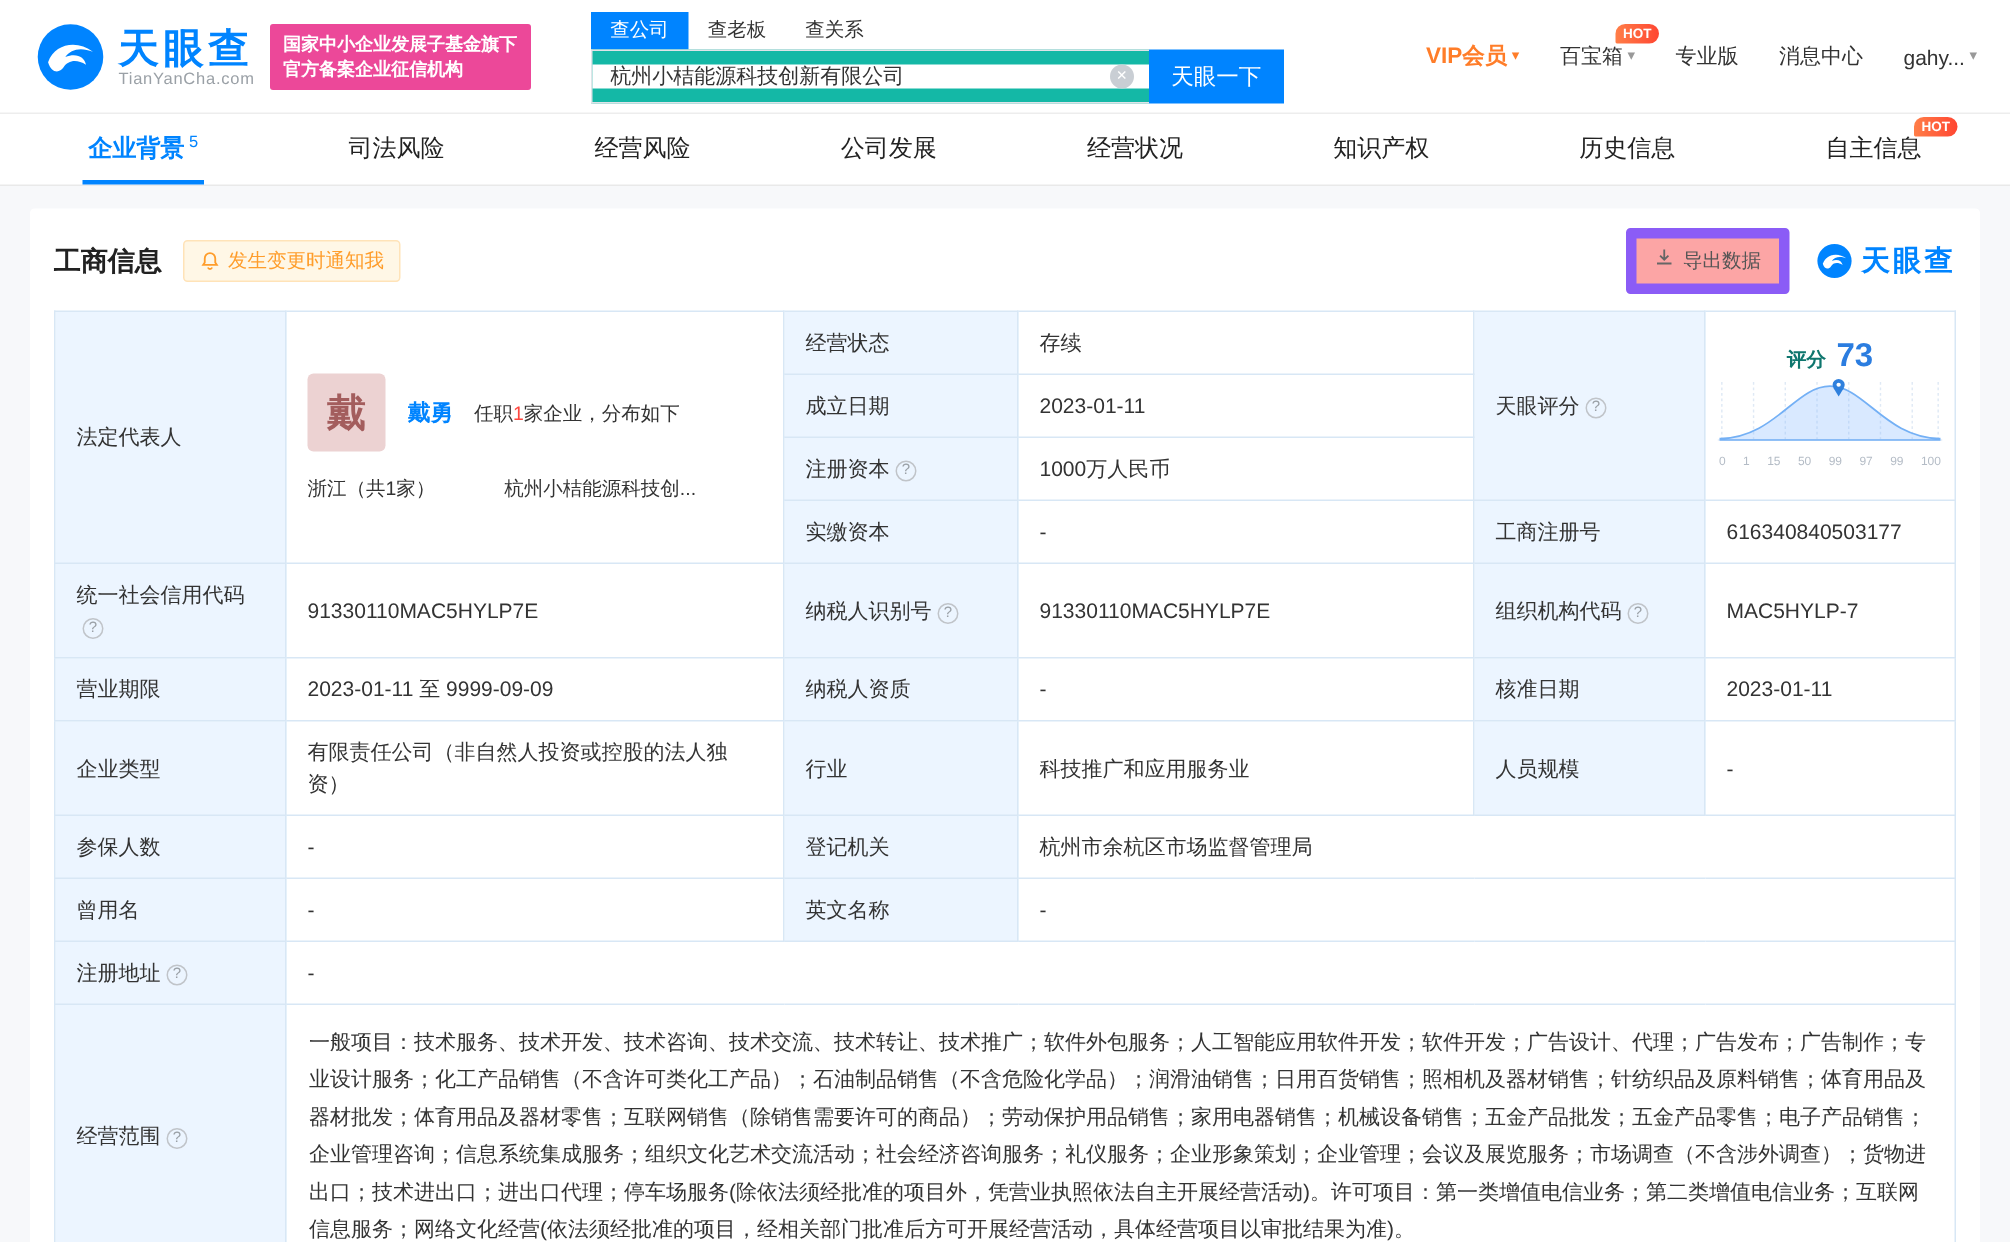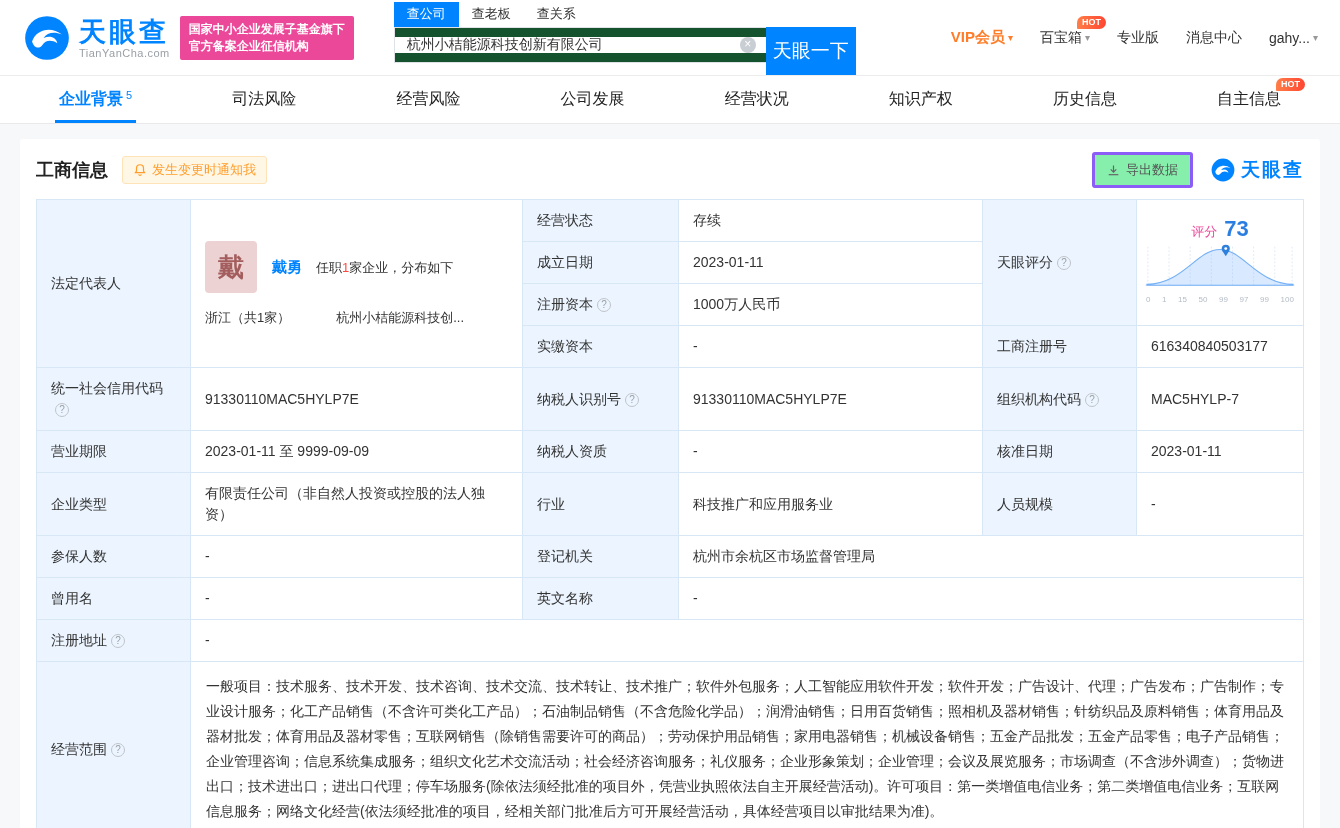--- a/index.html
+++ b/index.html
@@ -16,24 +16,24 @@
   .logo-icon { width:46px; height:46px; }
   .logo-brand { color:#0084ff; font-size:27px; font-weight:bold; letter-spacing:3px; line-height:30px; }
   .logo-domain { color:#9aa0a6; font-size:11px; letter-spacing:.5px; }
   .gov-badge { margin-left:10px; background:#ec4899; color:#fff; font-size:12px; font-weight:bold; padding:5px 9px; line-height:17px; border-radius:2px; }
 
   .search-area { margin-left:40px; display:flex; flex-direction:column; margin-top:2px; }
   .search-tabs { display:flex; font-size:13px; }
   .search-tab { padding:3px 13px 4px; cursor:pointer; color:#333; }
   .search-tab.active { background:#0084ff; color:#fff; }
   .search-row { display:flex; }
-  .search-input-wrap { position:relative; width:372px; height:36px; border:1px solid #dfe3e8; border-right:none; display:flex; align-items:center; background:#14532d; }
+  .search-input-wrap { position:relative; width:372px; height:36px; border:1px solid #dfe3e8; border-right:none; display:flex; align-items:center; background:#14b8a6; }
   .search-input { border:none; outline:none; width:100%; padding:0 36px 0 12px; font-size:14px; color:#333; font-family:inherit; }
   .clear-btn { position:absolute; right:10px; width:16px; height:16px; border-radius:50%; background:#c9ced4; color:#fff; font-size:12px; line-height:15px; text-align:center; cursor:pointer; }
-  .search-btn { width:90px; height:48px; background:#0084ff; color:#fff; border:none; font-size:19px; cursor:pointer; font-family:inherit; }
+  .search-btn { width:90px; height:36px; background:#0084ff; color:#fff; border:none; font-size:15px; cursor:pointer; font-family:inherit; }
 
   .top-nav { margin-left:auto; display:flex; align-items:center; gap:27px; font-size:14px; }
   .nav-item { position:relative; cursor:pointer; display:flex; align-items:center; gap:3px; color:#333; white-space:nowrap; }
   .nav-item .caret { font-size:10px; color:#999; }
   .nav-item.vip { color:#ff7d29; font-weight:bold; font-size:15px;justify-content:center; }
   .nav-item.vip .caret { color:#ff7d29; }
   .hot-tag { position:absolute; top:-13px; right:-16px; background:linear-gradient(90deg,#ff7e48,#ff4632); color:#fff; font-size:9px; font-weight:bold; padding:1px 5px; border-radius:7px 7px 7px 1px; line-height:11px; }
 
   
   .tabbar { height:48px; background:#fff; border-bottom:1px solid #e9e9e9; display:flex; justify-content:space-between; padding:0 55px; }
@@ -42,21 +42,21 @@
   .tab.active::after { content:""; position:absolute; left:0; right:0; bottom:0; height:3px; background:#0084ff; }
   .tab sup { font-size:11px; color:#0084ff; margin-left:3px; font-weight:normal; position:relative; top:-5px; }
   .tab .hot-tag { top:2px; right:-20px; }
 
   
   .main { padding:15px 20px; }
   .card { background:#fff; border-radius:3px; padding:13px 16px 18px; }
   .card-header { display:flex; align-items:center; margin-bottom:11px; }
   .card-title { font-size:18px; font-weight:bold; color:#222; }
   .notify-btn { margin-left:14px; display:flex; align-items:center; gap:5px; background:#fff7e6; border:1px solid #ffe3b8; color:#ff9d2b; font-size:13px; padding:4px 10px; border-radius:3px; cursor:pointer; }
-  .export-btn { margin-left:auto; display:flex; align-items:center; gap:6px; background:#86efac; border:3px solid #8b5cf6; color:#555; font-size:13px; padding:6px 12px; border-radius:3px; cursor:pointer; }
+  .export-btn { margin-left:auto; display:flex; gap:6px; background:#fca5a5; border:7px solid #8b5cf6; color:#555; font-size:13px; padding:6px 12px; border-radius:3px; cursor:pointer; }
   .corner-brand { margin-left:18px; display:flex; align-items:center; gap:6px; }
   .corner-brand .txt { color:#0084ff; font-size:19px; font-weight:bold; letter-spacing:2px; }
   .corner-brand svg { width:24px; height:24px; }
 
   
   table.info { width:100%; border-collapse:collapse; table-layout:fixed; }
   .info td { border:1px solid #d8e7f5; font-size:14px; padding:10px 14px; vertical-align:middle; line-height:21px; color:#333; word-break:break-all; }
   .info td.lbl { background:#ecf5ff; }
   .info td.scope { line-height:25px; padding:12px 15px; }
   .info-i { display:inline-block; width:14px; height:14px; border:1px solid #c0c4c9; border-radius:50%; color:#9aa0a6; font-size:10px; line-height:12px; text-align:center; margin-left:4px; vertical-align:1px; }
@@ -66,21 +66,21 @@
   .avatar { width:52px; height:52px; background:#ecd2d2; color:#a35d5d; font-size:26px; font-weight:bold; display:flex; align-items:center; justify-content:center; border-radius:4px; flex:none; }
   .rep-name { color:#0084ff; font-size:15px; font-weight:bold; cursor:pointer; margin-right:14px; white-space:nowrap; }
   .rep-desc { font-size:13px; color:#333; white-space:nowrap; }
   .rep-desc em { color:#ff4840; font-style:normal; }
   .rep-bottom { display:flex; gap:46px; font-size:13px; color:#333; }
   .rep-bottom .co { cursor:pointer; }
 
   
   td.score-cell { padding:6px 8px 4px; }
   .score-head { text-align:center; margin-bottom:1px; }
-  .score-head .t { color:#ec4899; font-size:13px; margin-right:7px; }
+  .score-head .t { color:#0f766e; font-size:13px; margin-right:7px;font-weight:bold; }
   .score-head .v { color:#2b7de0; font-size:22px; font-weight:bold; }
   .score-curve { width:100%; height:46px; display:block; }
   .score-ticks { display:flex; justify-content:space-between; font-size:8px; color:#b4bcc6; padding:0 1px; }
 </style>
 </head>
 <body>
 
 <div class="topbar">
   <div class="logo">
     <svg class="logo-icon" viewBox="0 0 40 40">

